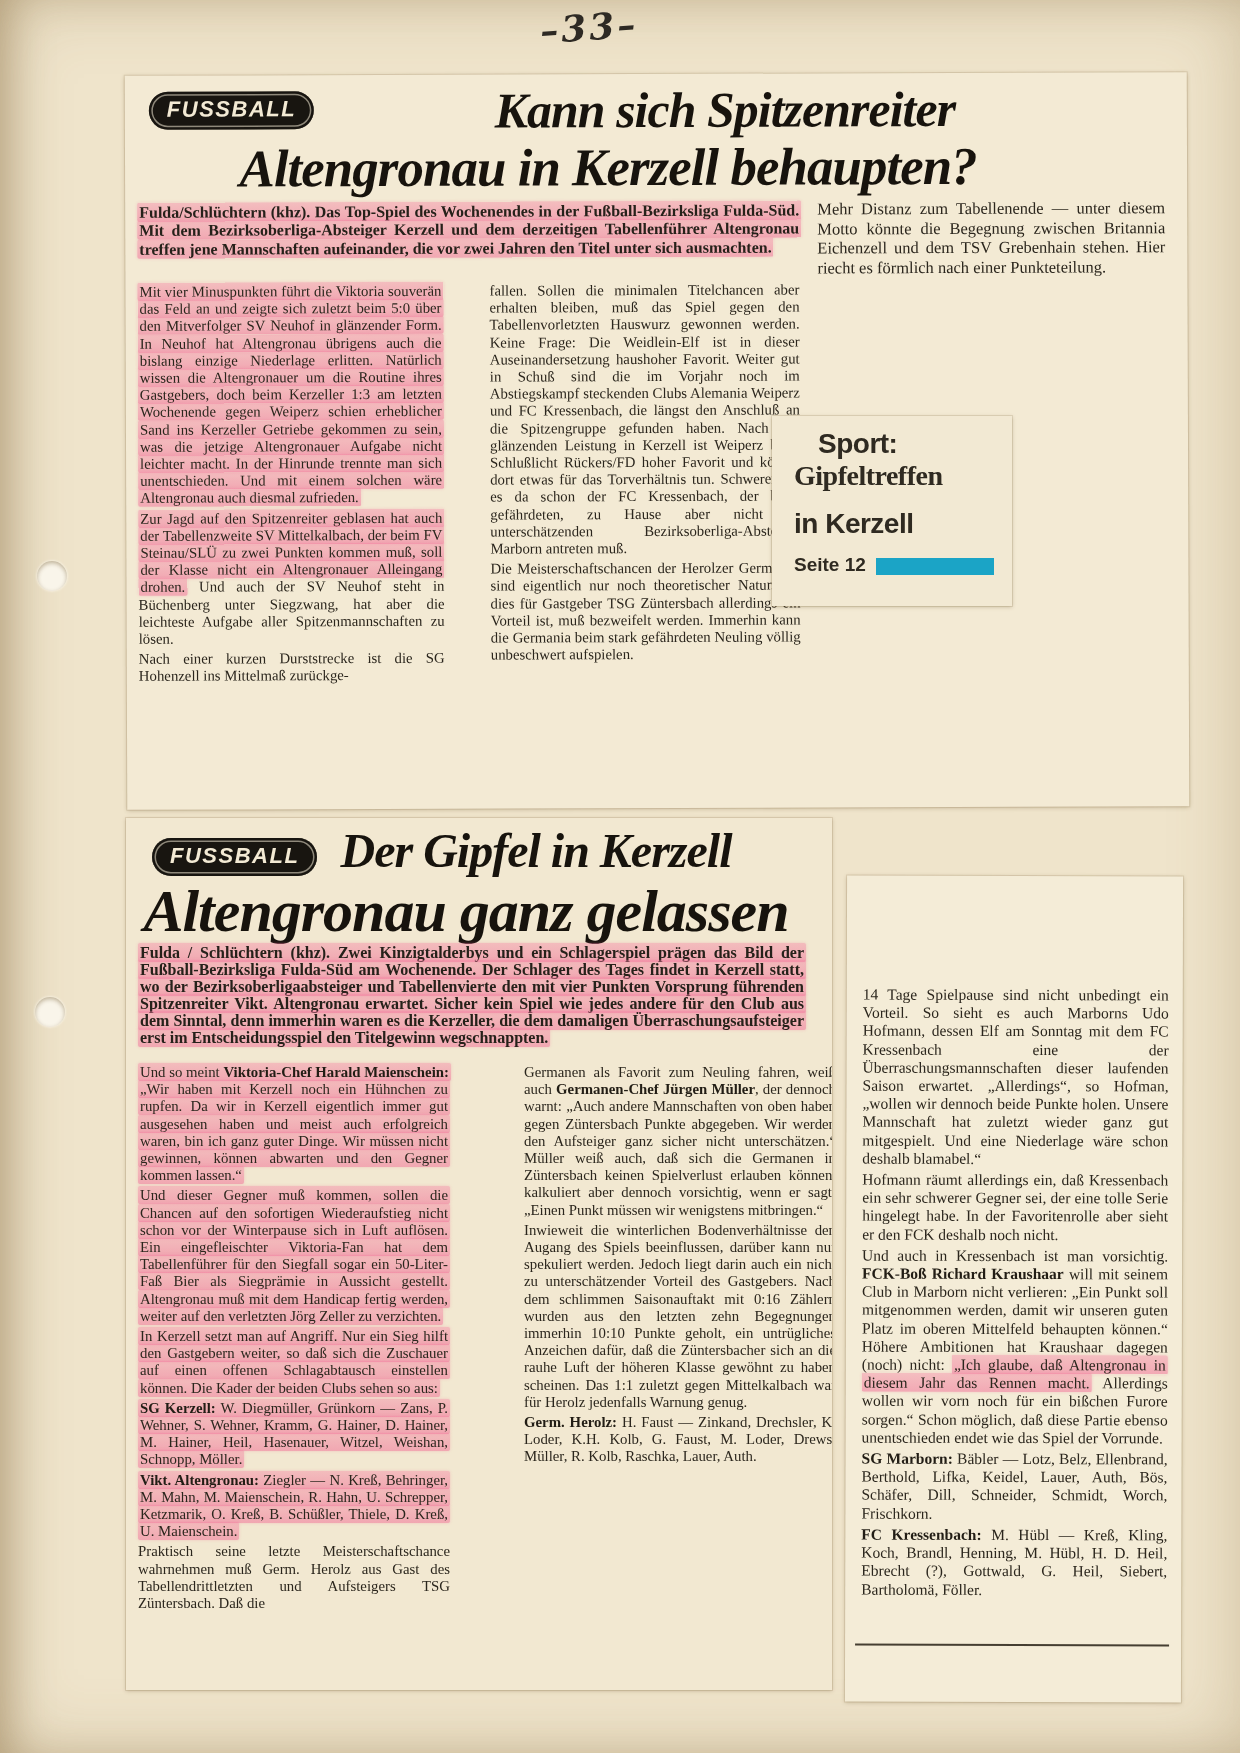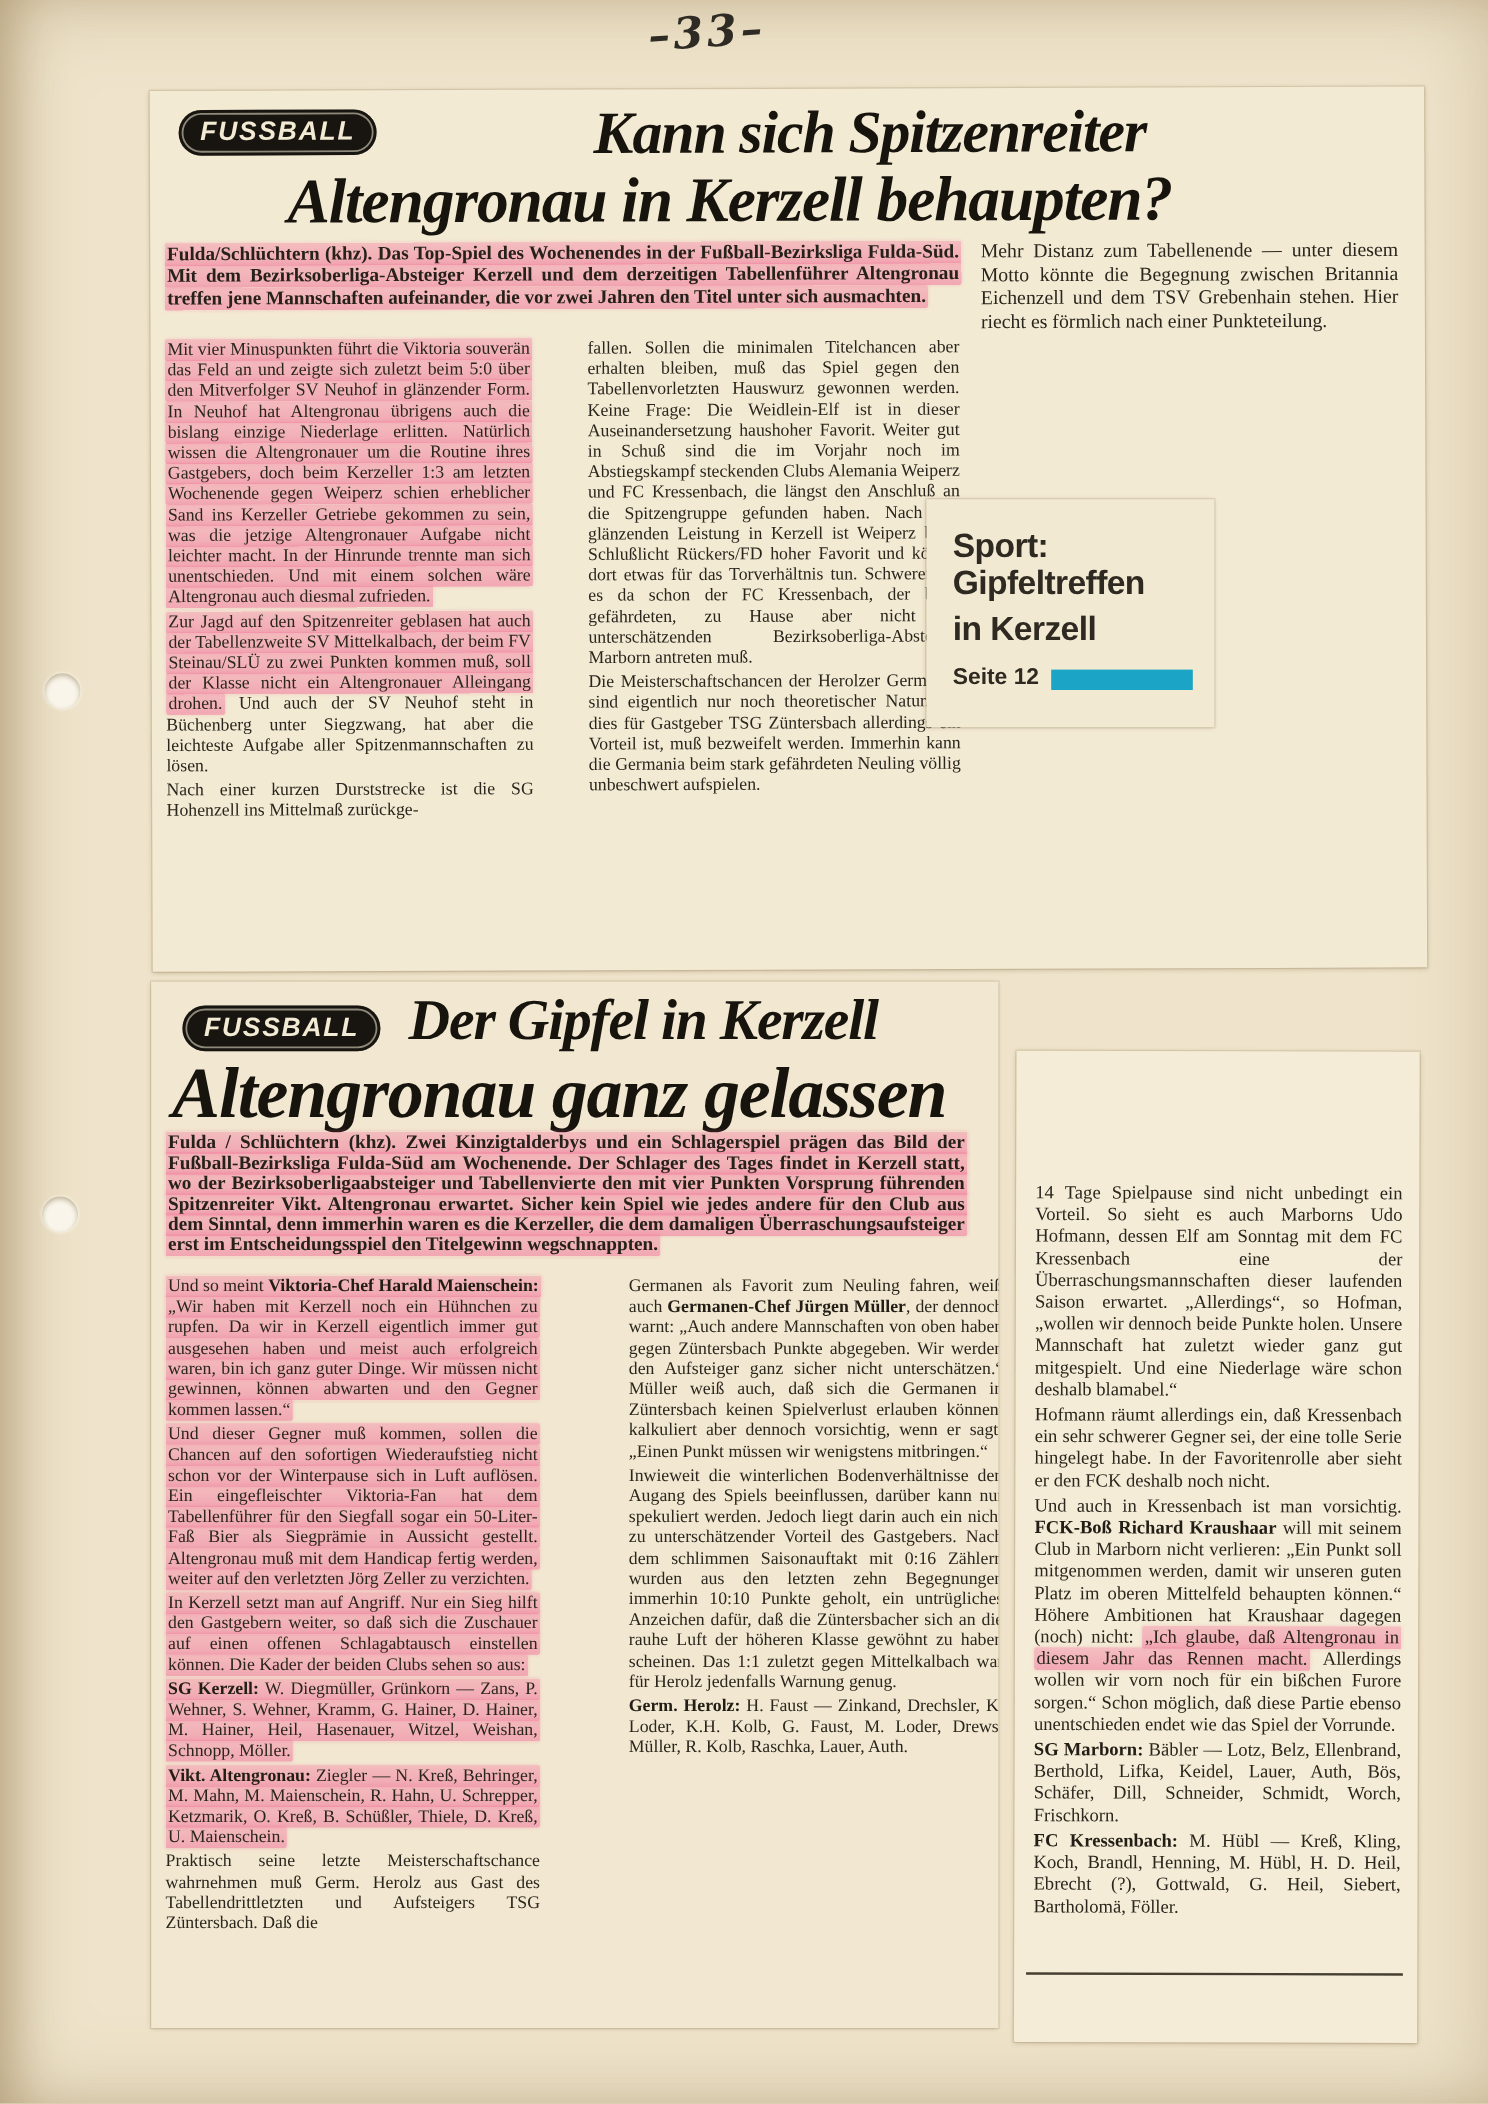--- a/index.html
+++ b/index.html
@@ -42,21 +42,21 @@
   #a2-col1{left:12px;top:246px;width:312px;}
   #a2-col2{left:368px;top:246px;width:312px;margin-left:30px;}
   #right-text{left:16px;top:110px;width:306px;font-size:15.5px;line-height:18.2px;}
 
   .hl{background:linear-gradient(rgba(244,122,158,.40),rgba(240,102,146,.50));
       box-decoration-break:clone;-webkit-box-decoration-break:clone;
       padding:1px 2px;border-radius:2px;box-shadow:0 0 3px rgba(240,110,150,.3);}
 
   .sport-line{position:absolute;left:22px;font-family:"Liberation Sans",sans-serif;
               font-weight:bold;font-size:28px;color:#2f2a21;letter-spacing:-0.5px;}
-  #sport-l1{top:23px;} #sport-l2{top:54px;} #sport-l3{top:92px;}
+  #sport-l1{top:12px;margin-left:24px;} #sport-l2{top:44px;font-family:Liberation Serif, serif;} #sport-l3{top:92px;}
   #sport-seite{position:absolute;left:22px;top:138px;font-family:"Liberation Sans",sans-serif;
                font-weight:bold;font-size:19px;color:#2f2a21;}
   #teal-bar{position:absolute;left:104px;top:142px;width:118px;height:17px;background:#1ba4c6;}
 
   .hole{position:absolute;width:30px;height:30px;border-radius:50%;background:#f9f5ea;
         box-shadow:inset 0 2px 4px rgba(120,95,50,.45), 0 0 3px rgba(255,253,245,.9);}
   #hole1{left:37px;top:561px;} #hole2{left:35px;top:997px;}
 
   #handwritten{position:absolute;left:540px;top:6px;font-family:"DejaVu Serif",serif;
                font-style:italic;font-weight:bold;font-size:36px;color:#2e2a24;

